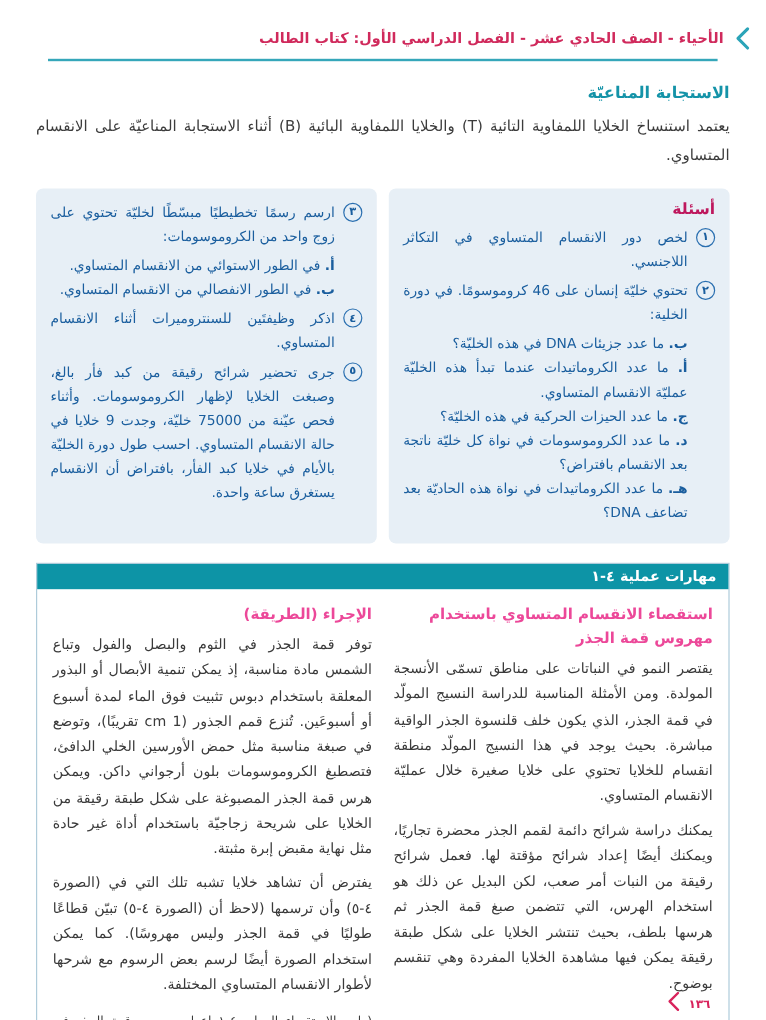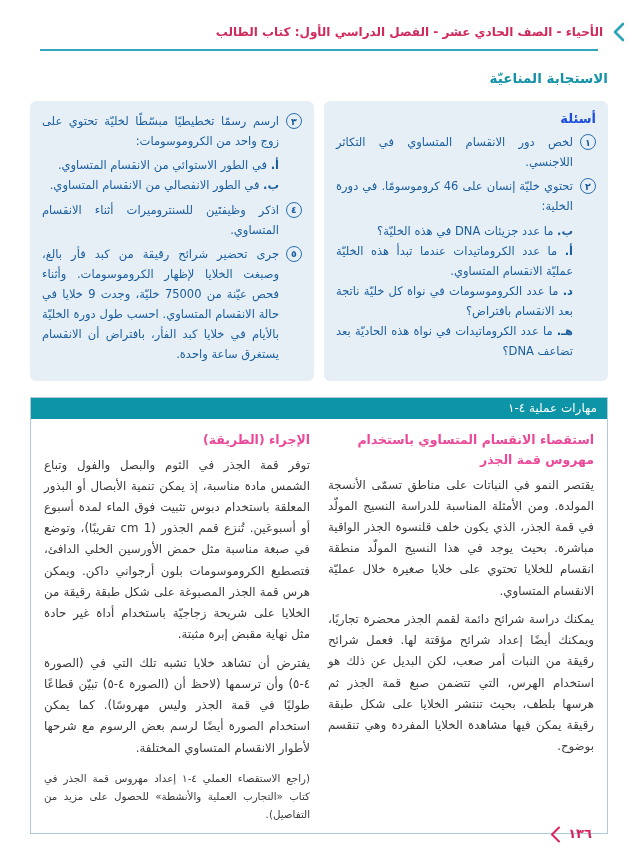--- a/index.html
+++ b/index.html
@@ -15,80 +15,82 @@
   .header-title { color:#d02a5c; font-size:12px; font-weight:bold; letter-spacing:-0.2px; }
   .header-rule { margin:7px 40px 0 40px; border-top:2px solid #35a7ba; }
 
   
   .section-title { margin:19px 30px 7px 30px; color:#1493a8; font-size:13.5px; font-weight:bold; }
   .intro { margin:4px 30px 0 30px; font-size:12.5px; line-height:1.95; text-align:justify; color:#3c3c3c; }
 
   
   .q-row { display:flex; gap:10px; margin:15px 30px 0 30px; align-items:stretch; }
   .q-box { flex:1; background:#e7eff6; border-radius:6px; padding:10px 12px 12px 12px; min-height:254px; }
-  .q-title { color:#1d4ed8; font-size:13px; font-weight:bold; margin-bottom:6px; }
+  .q-title { color:#be185d; font-size:13px; font-weight:bold; margin-bottom:6px; }
   .q-item { display:flex; gap:7px; margin-bottom:4px; }
   .q-num {
     flex:0 0 auto; width:16px; height:16px; margin-top:2px;
     border:1.3px solid #2a6fb0; border-radius:50%; color:#1a5e9e;
     font-size:9.5px; font-weight:bold; display:flex; align-items:center; justify-content:center;
   }
   .q-text { color:#1a5e9e; font-size:11.5px; line-height:1.75; text-align:justify; }
   .q-subs { margin:1px 23px 4px 0; }
   .q-sub { color:#1a5e9e; font-size:11.5px; line-height:1.75; text-align:justify; }
   .q-sub b { font-weight:bold; }
 
   
   .skills-box { margin:16px 30px 0 30px; border:1px solid #aecbda; min-height:372px; background:#ffffff; }
-  .skills-band { background:#0d94a6; color:#ffffff; font-size:12px; font-weight:normal; padding:3px 10px 4px 10px; }
+  .skills-band { background:#0d94a6; color:#ffffff; font-size:12px; font-weight:bold; padding:3px 10px 4px 10px; }
   .skills-cols { display:flex; gap:18px; padding:11px 13px 10px 13px; }
   .skills-col { flex:1; min-width:0; }
   .col-title { color:#ec4899; font-size:12.5px; font-weight:bold; line-height:1.6; margin-bottom:5px; }
   .col-p { font-size:11.8px; line-height:1.8; text-align:justify; color:#3a3a3a; margin-bottom:7px; }
   .col-note { font-size:10.3px; line-height:1.75; text-align:justify; color:#3a3a3a; margin-top:10px; }
   .page-number {
     position:absolute; bottom:7px; right:46px; direction:ltr;
-    display:flex; align-items:flex-start; gap:7px;
-    color:#d8235c; font-size:13px; font-weight:bold;
+    display:flex; align-items:flex-end; gap:7px;
+    color:#d8235c; font-size:10px; font-weight:bold;
   }
 </style>
 </head>
 <body>
 
 <div class="page">
 
   <div class="header">
     <span class="chev">
       <svg class="chev-svg" width="14" height="20" viewBox="0 0 14 20">
         <polyline points="11,2 3,10 11,18" fill="none" stroke="#2ba4b8" stroke-width="2.6" stroke-linecap="round" stroke-linejoin="round"></polyline>
       </svg>
     </span>
     <span class="header-title">الأحياء - الصف الحادي عشر - الفصل الدراسي الأول: كتاب الطالب</span>
   </div>
   <div class="header-rule"></div>
 
   <div class="section-title">الاستجابة المناعيّة</div>
+  <p class="intro">يعتمد استنساخ الخلايا اللمفاوية التائية (T) والخلايا اللمفاوية البائية (B) أثناء الاستجابة المناعيّة على الانقسام المتساوي.</p>
 
   <div class="q-row">
 
     <div class="q-box">
       <div class="q-title">أسئلة</div>
 
       <div class="q-item">
         <span class="q-num">١</span>
         <div class="q-text">لخص دور الانقسام المتساوي في التكاثر اللاجنسي.</div>
       </div>
 
       <div class="q-item">
         <span class="q-num">٢</span>
         <div class="q-text">تحتوي خليّة إنسان على 46 كروموسومًا. في دورة الخلية:</div>
       </div>
       <div class="q-subs">
         <div class="q-sub"><b>ب.</b> <span>ما عدد جزيئات DNA في هذه الخليّة؟</span></div>
         <div class="q-sub"><b>أ.</b> <span>ما عدد الكروماتيدات عندما تبدأ هذه الخليّة عمليّة الانقسام المتساوي.</span></div>
+        <div class="q-sub"><b>ج.</b> <span>ما عدد الحيزات الحركية في هذه الخليّة؟</span></div>
         <div class="q-sub"><b>د.</b> <span>ما عدد الكروموسومات في نواة كل خليّة ناتجة بعد الانقسام بافتراض؟</span></div>
         <div class="q-sub"><b>هـ.</b> <span>ما عدد الكروماتيدات في نواة هذه الحاديّة بعد تضاعف DNA؟</span></div>
       </div>
     </div>
 
     <div class="q-box">
       <div class="q-item">
         <span class="q-num">٣</span>
         <div class="q-text">ارسم رسمًا تخطيطيًا مبسّطًا لخليّة تحتوي على زوج واحد من الكروموسومات:</div>
       </div>

